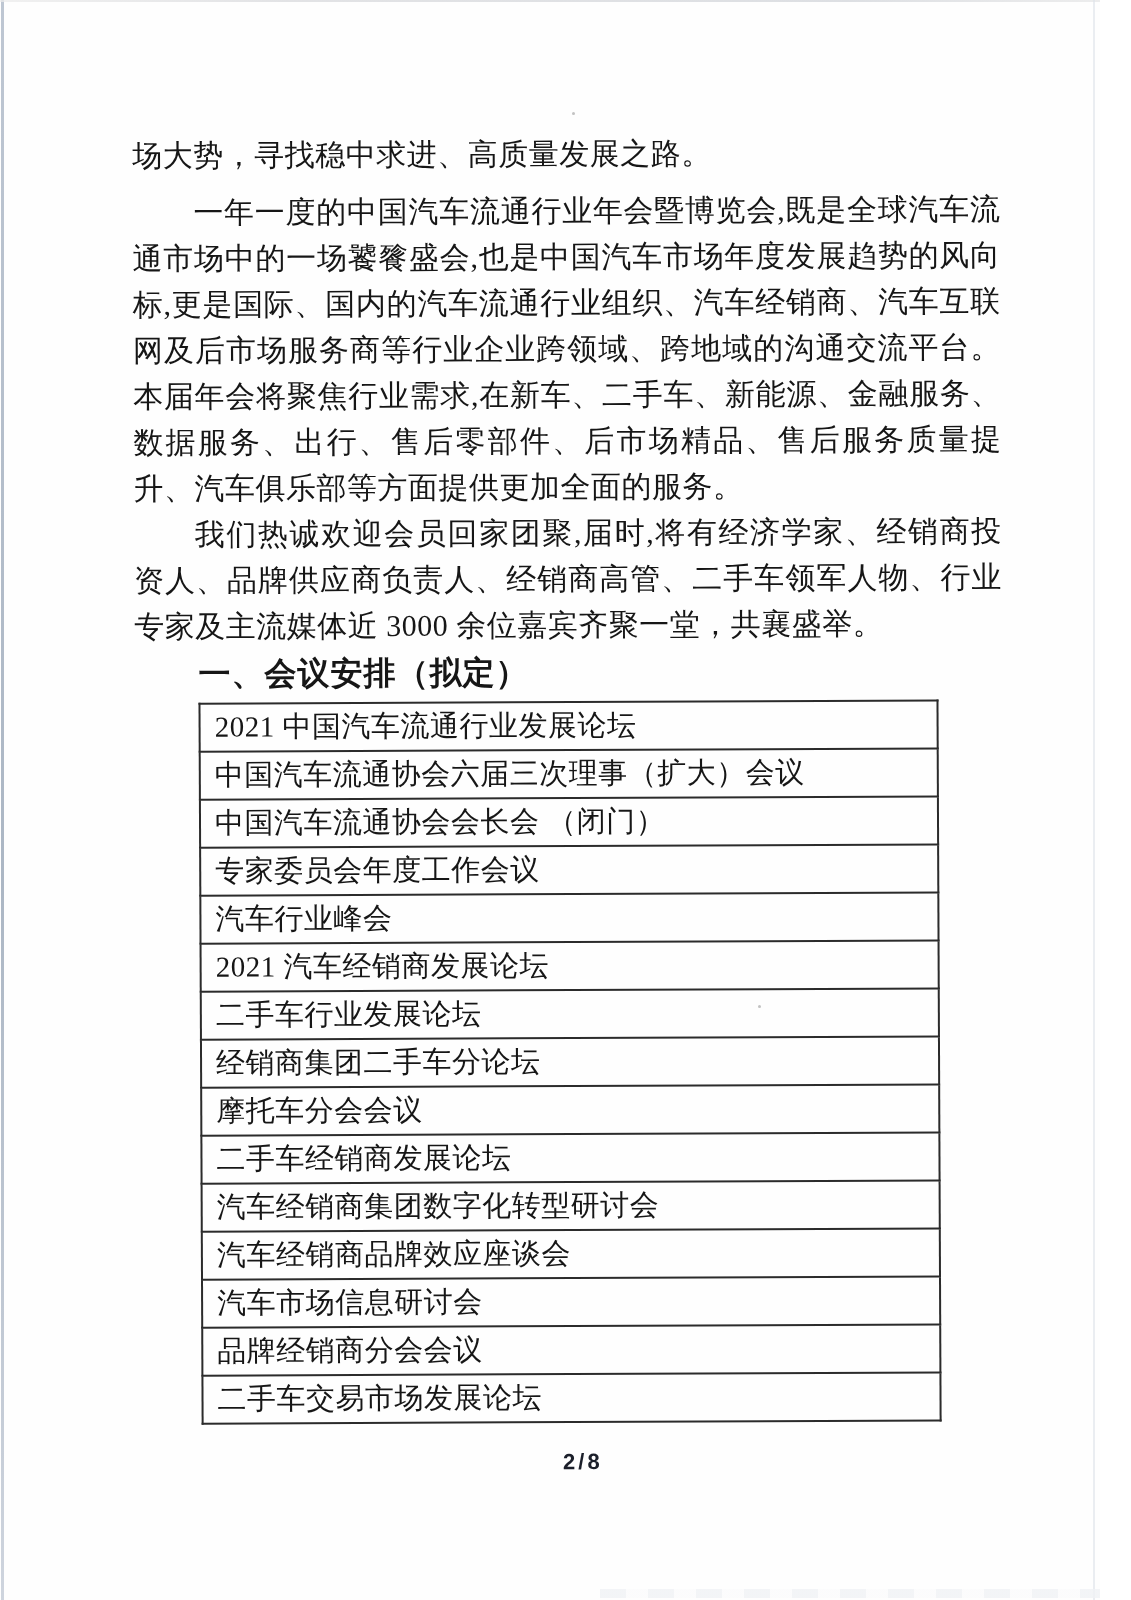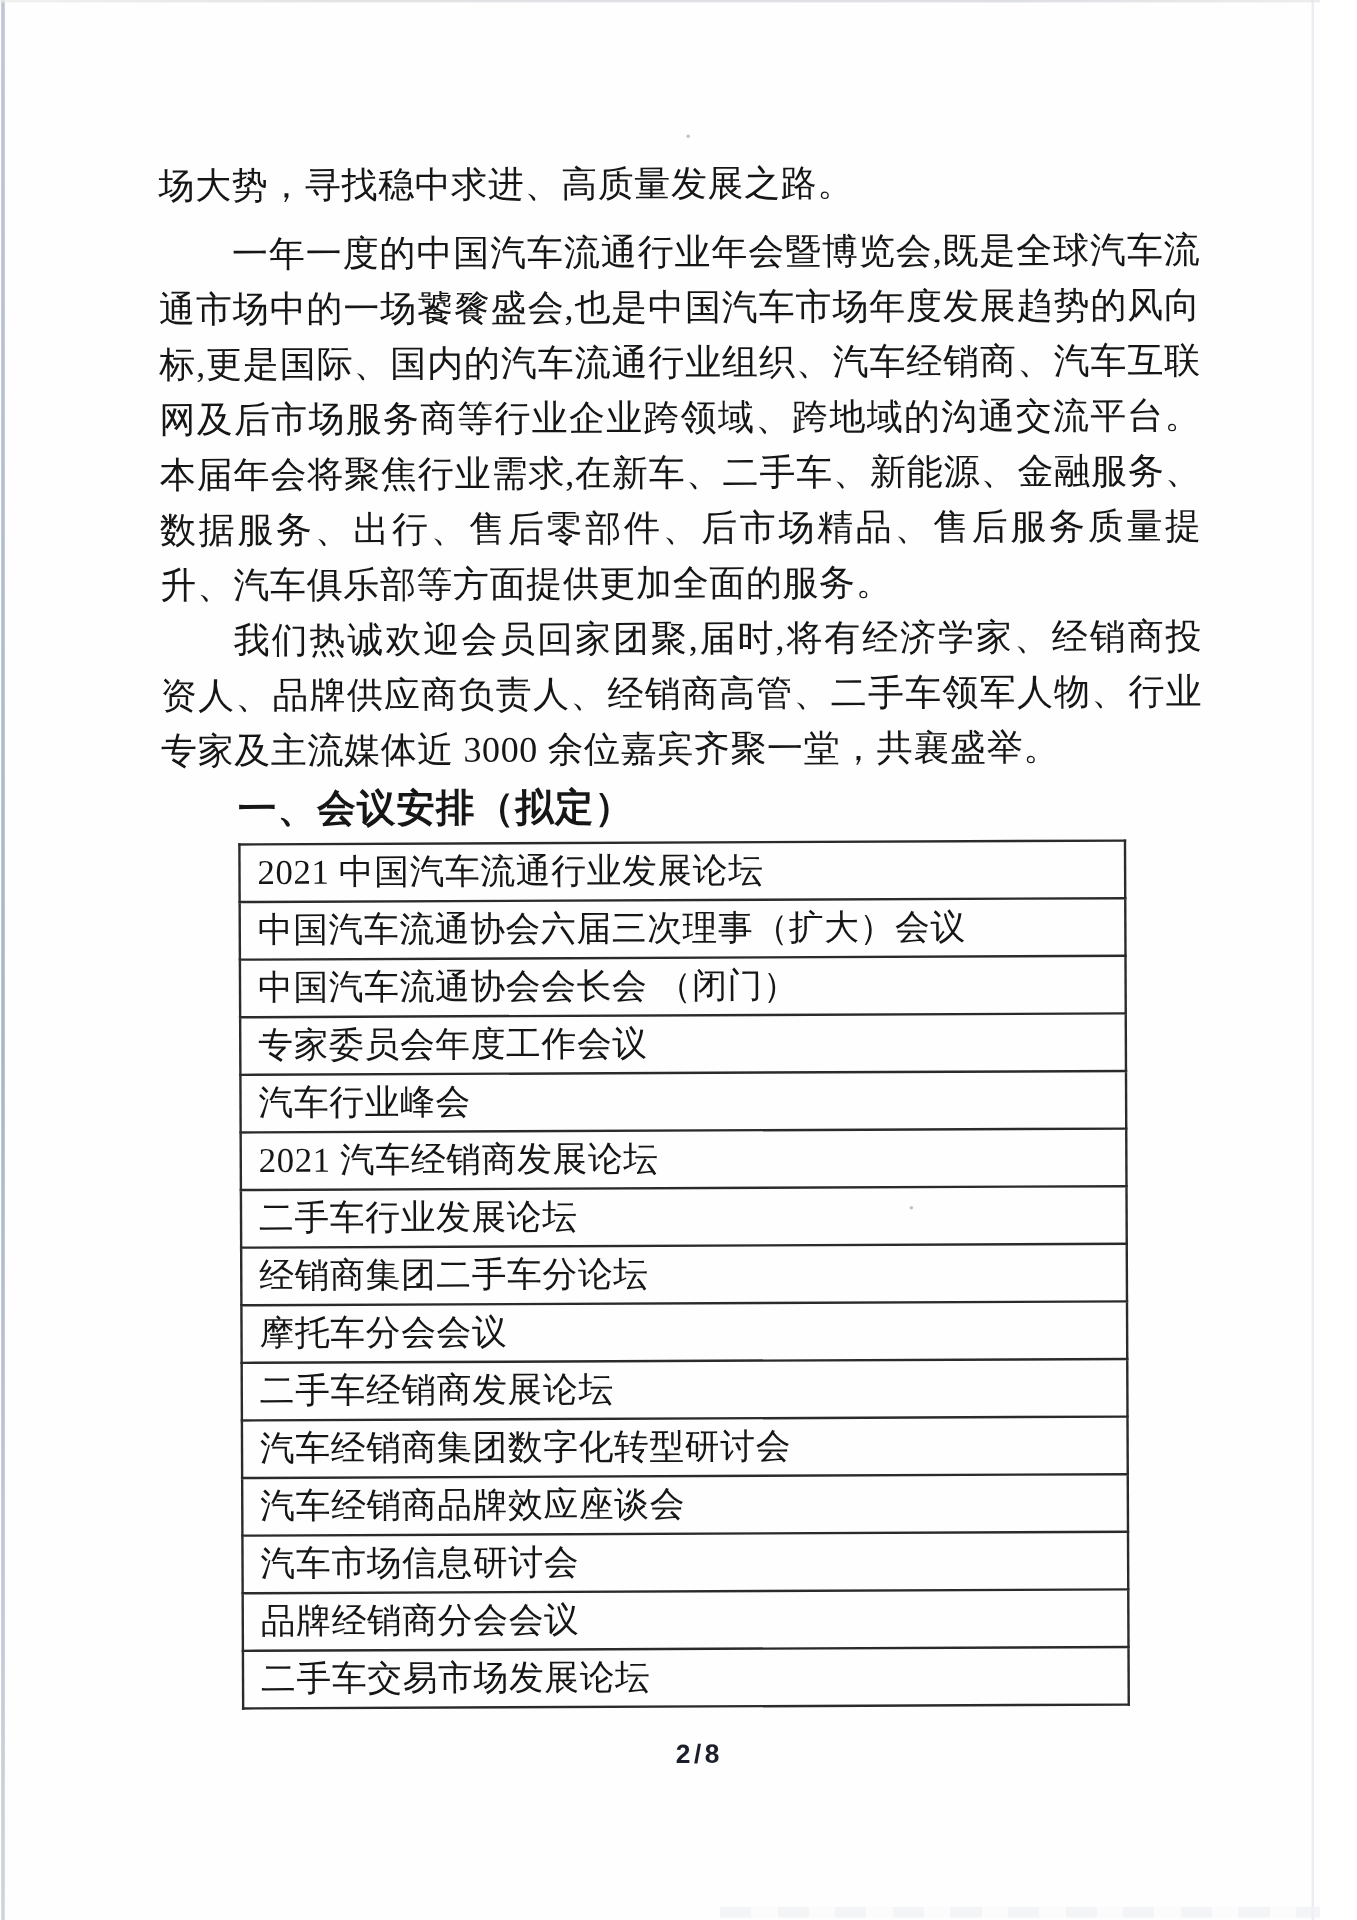--- a/index.html
+++ b/index.html
@@ -8,21 +8,20 @@
     background: #ffffff;
   }
   .page {
     position: relative;
     width: 1100px;
     height: 1600px;
     background: #fefefe;
     overflow: hidden;
     font-family: "Liberation Serif", serif;
     color: #161616;
-    text-decoration: underline;
   }
   
   .edge-left {
     position: absolute;
     left: 1px; top: 0;
     width: 3px; height: 1600px;
     background: linear-gradient(to bottom, #b3bdcb 0%, #9daaba 55%, #c6cdd8 100%);
     opacity: .85;
   }
   .edge-top {

